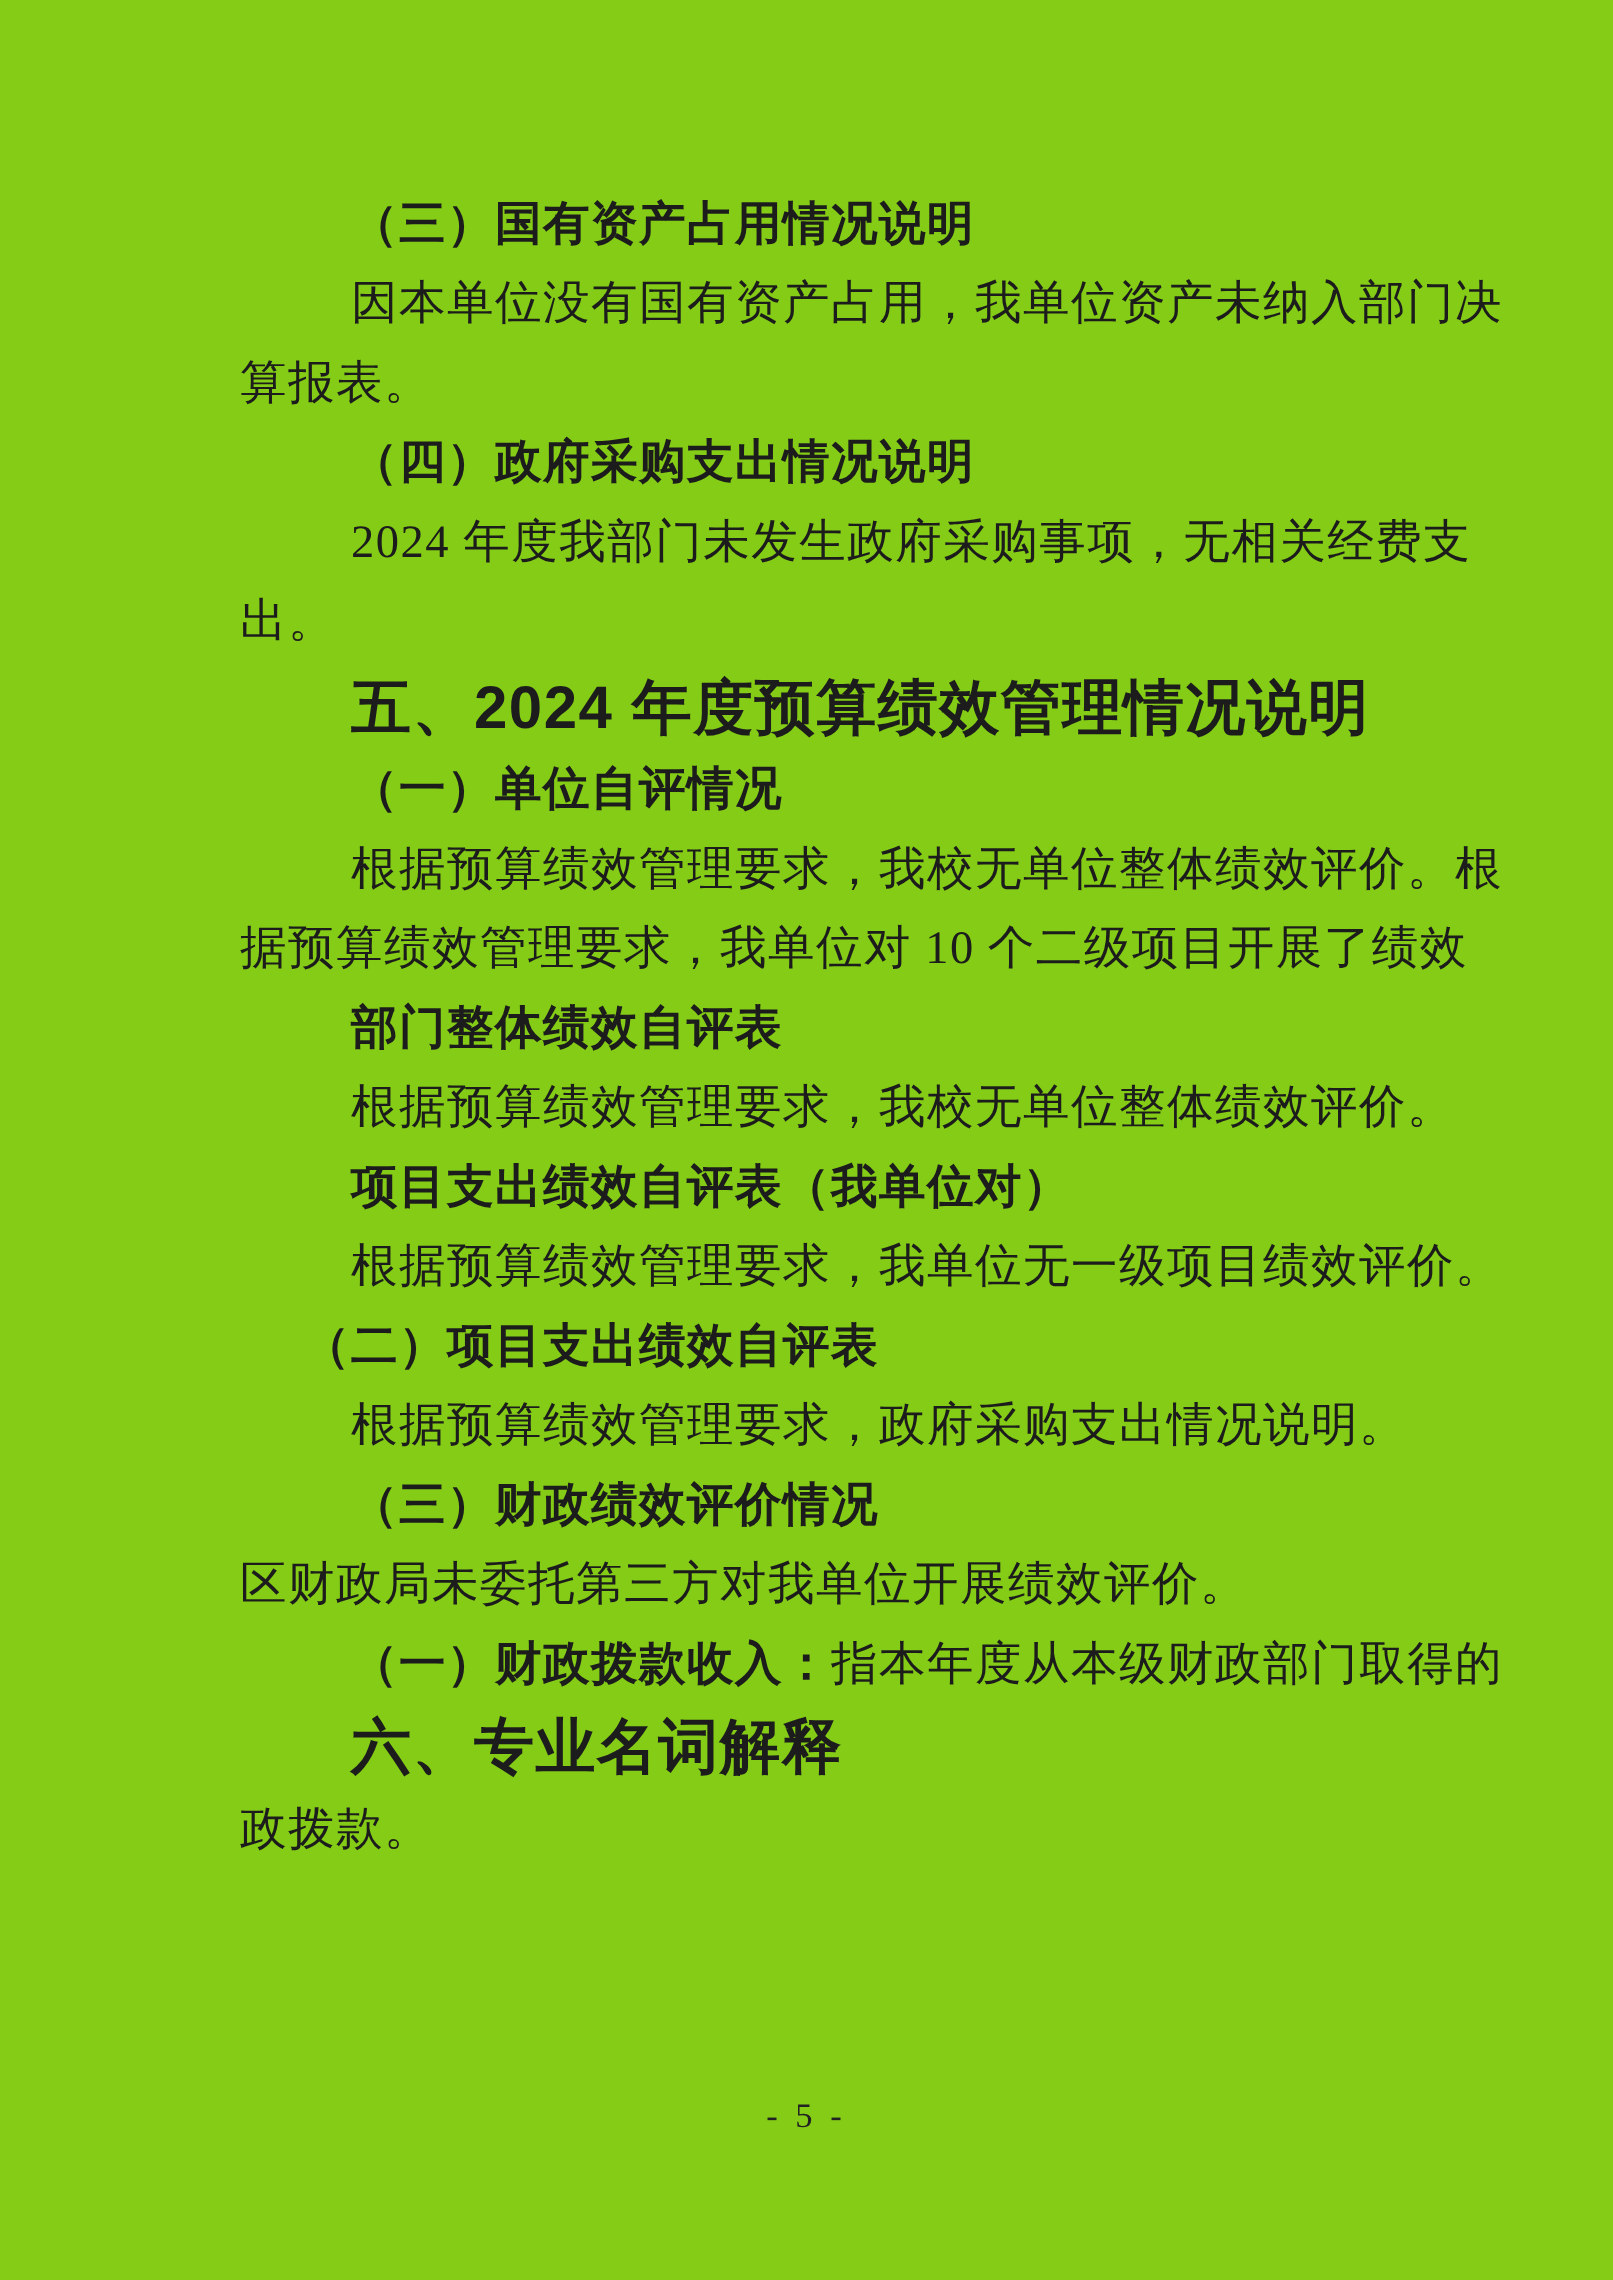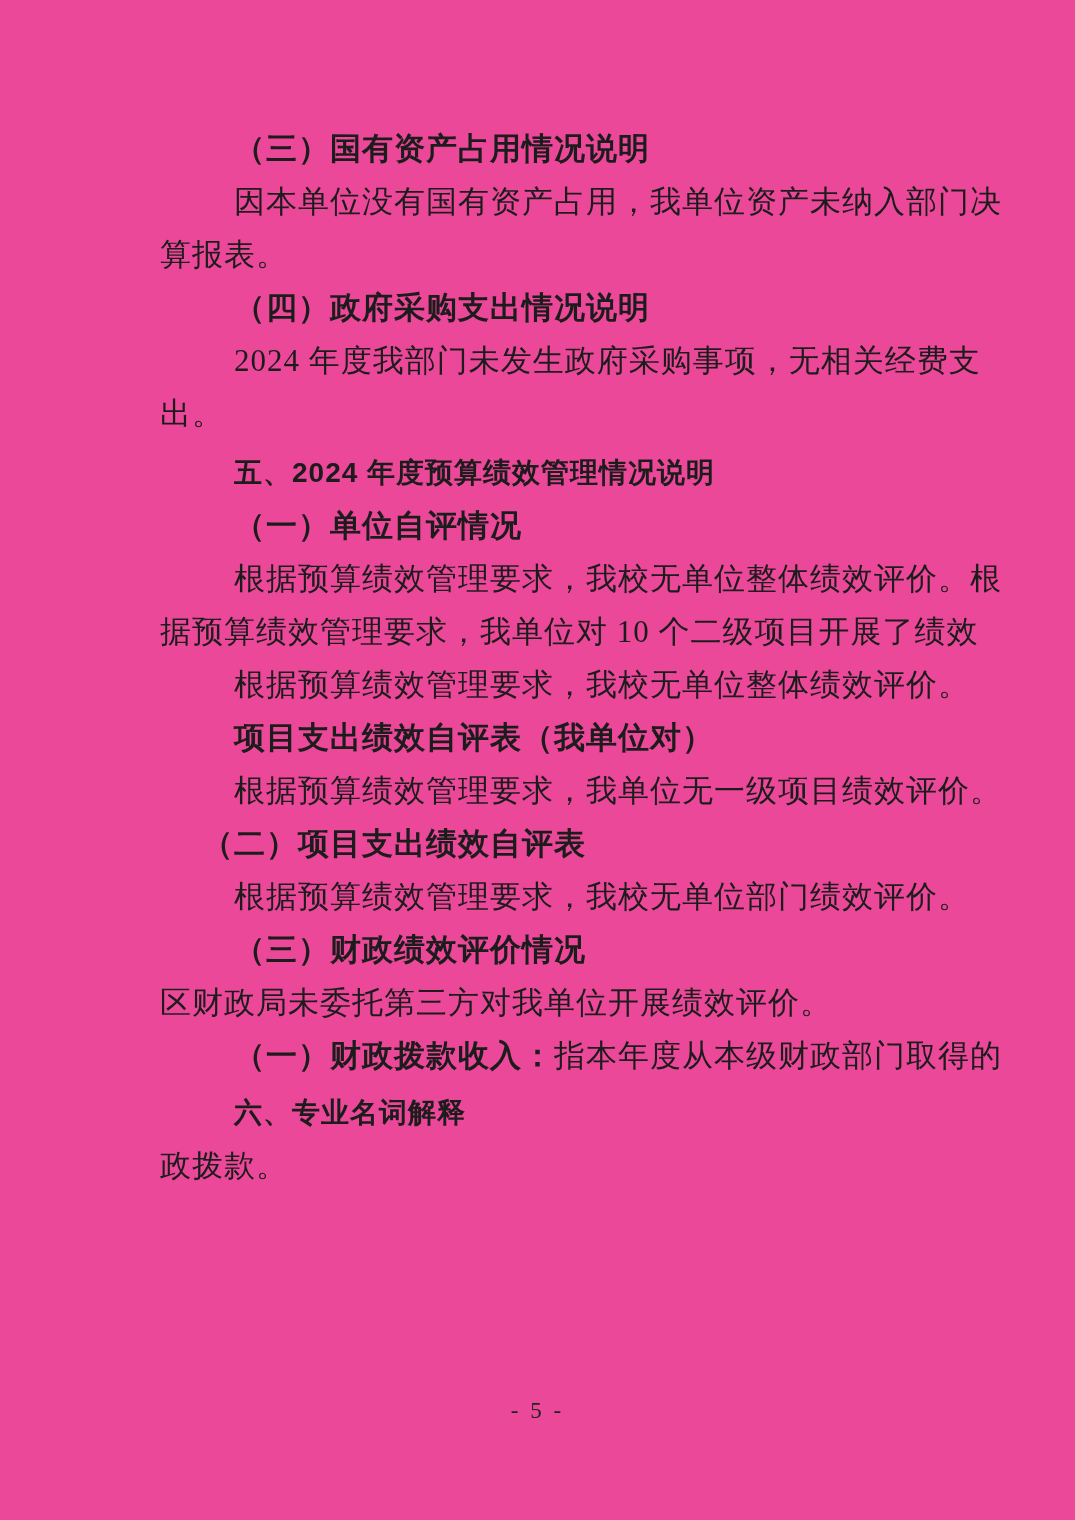--- a/index.html
+++ b/index.html
@@ -4,21 +4,21 @@
 <style>
   html, body {
     margin: 0;
     padding: 0;
     background: #ffffff;
   }
   .page {
     position: relative;
     width: 1075px;
     height: 1520px;
-    background: #ec4899;
+    background: #84cc16;
     color: #1c1c1c;
     font-family: "Liberation Serif", "DejaVu Serif", serif;
     overflow: hidden;
   }
   .content {
     position: absolute;
     left: 160px;
     top: 122px;
     width: 757px;
   }
@@ -37,21 +37,21 @@
     text-align-last: justify;
   }
   
   .h-kai {
     font-weight: 700;
   }
   
   .h-sans {
     font-family: "Liberation Sans", "DejaVu Sans", sans-serif;
     font-weight: 700;
-    font-size: 28px;
+    font-size: 40px;
   }
   .gap-before { margin-top: 6px; }
   .gap-before-sm { margin-top: 4px; }
   .footer {
     position: absolute;
     left: 0;
     right: 0;
     top: 1398px;
     text-align: center;
     font-size: 23px;
@@ -72,27 +72,28 @@
     <div class="line h-kai indent2">（四）政府采购支出情况说明</div>
     <div class="line indent2 fill">2024 年度我部门未发生政府采购事项，无相关经费支</div>
     <div class="line">出。</div>
 
     <div class="line h-sans indent2 gap-before">五、2024 年度预算绩效管理情况说明</div>
 
     <div class="line h-kai indent2">（一）单位自评情况</div>
     <div class="line indent2 fill">根据预算绩效管理要求，我校无单位整体绩效评价。根</div>
     <div class="line fill">据预算绩效管理要求，我单位对 10 个二级项目开展了绩效</div>
 
+    <div class="line h-kai indent2">部门整体绩效自评表</div>
     <div class="line indent2">根据预算绩效管理要求，我校无单位整体绩效评价。</div>
 
     <div class="line h-kai indent2">项目支出绩效自评表（我单位对）</div>
     <div class="line indent2">根据预算绩效管理要求，我单位无一级项目绩效评价。</div>
 
     <div class="line h-kai indent1">（二）项目支出绩效自评表</div>
-    <div class="line indent2">根据预算绩效管理要求，我校无单位部门绩效评价。</div>
+    <div class="line indent2">根据预算绩效管理要求，政府采购支出情况说明。</div>
 
     <div class="line h-kai indent2">（三）财政绩效评价情况</div>
     <div class="line">区财政局未委托第三方对我单位开展绩效评价。</div>
 
     <div class="line indent2 fill"><span class="h-kai">（一）财政拨款收入：</span><span>指本年度从本级财政部门取得的</span></div>
 
     <div class="line h-sans indent2 gap-before-sm">六、专业名词解释</div>
     <div class="line">政拨款。</div>
 
   </div>

